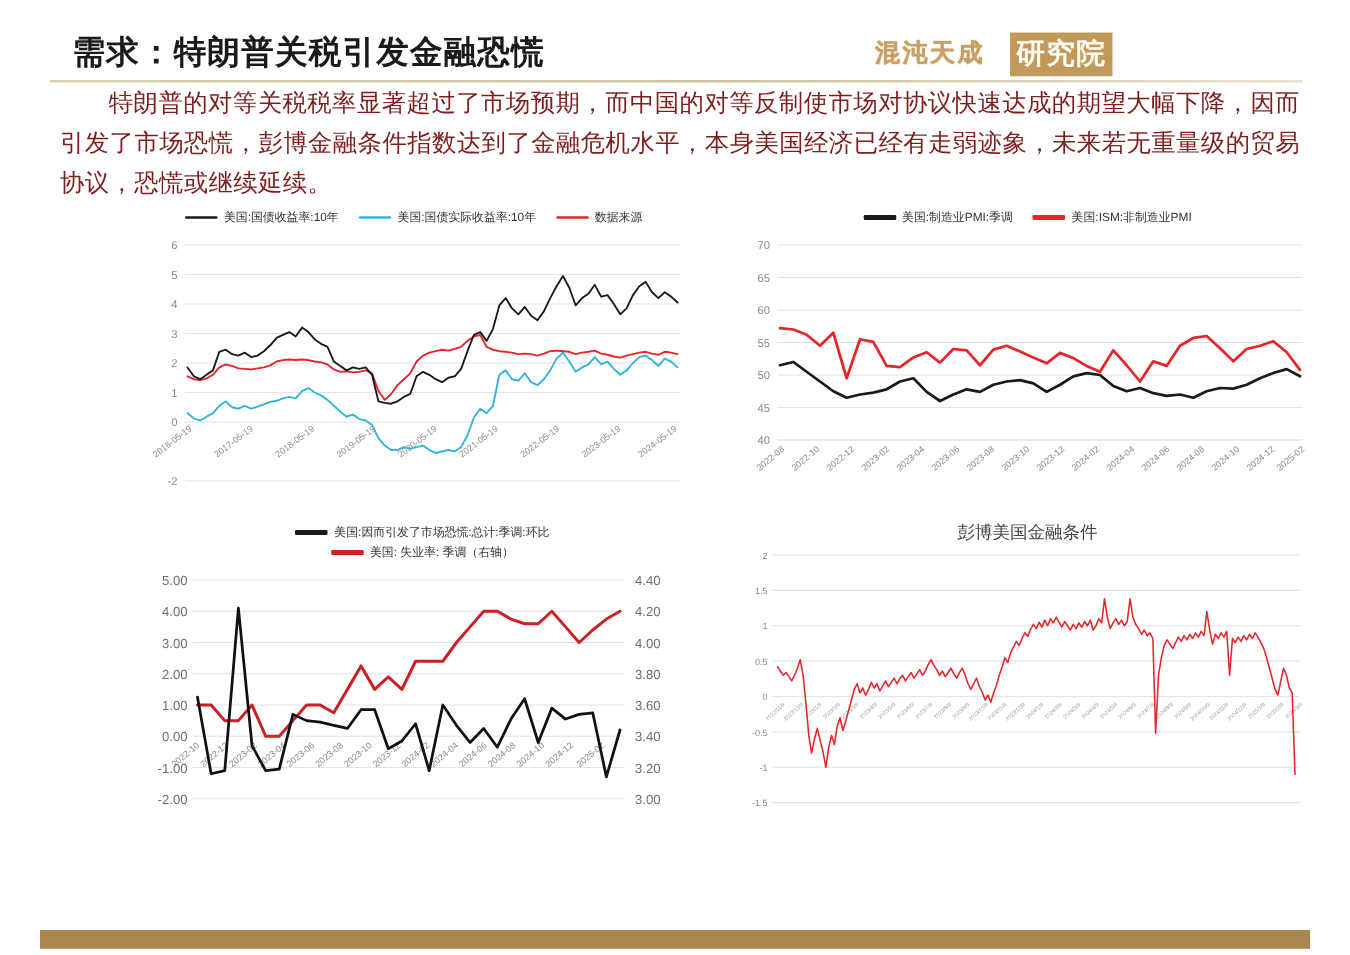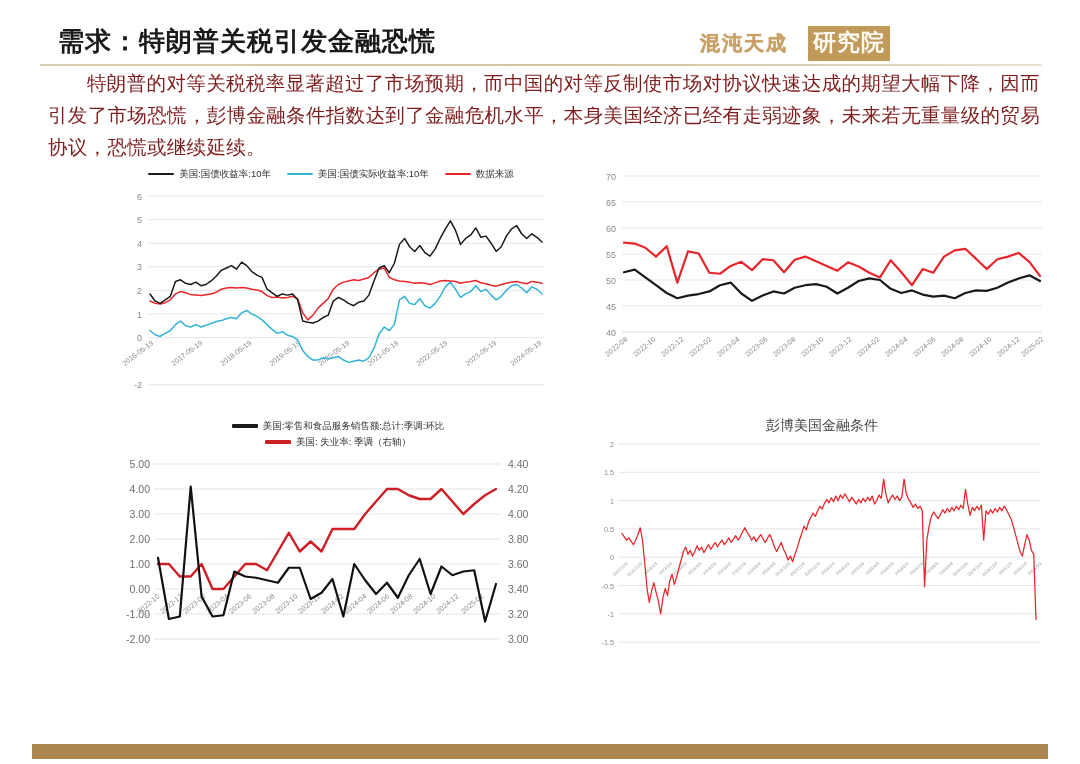--- a/index.html
+++ b/index.html
@@ -136,20 +136,30 @@
       </g>
       <g>
         <path class="ser" id="yld-real" stroke="#32b4d8" stroke-width="1.5" d="M38.00 146.52 L43.09 150.77 L48.18 152.42 L53.27 149.35 L58.36 146.52 L63.45 140.62 L68.55 137.08 L73.64 141.80 L78.73 142.98 L83.82 140.62 L88.91 142.98 L94.00 141.33 L99.09 139.44 L104.18 137.55 L109.27 136.61 L114.36 134.72 L119.45 133.54 L124.55 134.72 L129.64 128.82 L134.73 126.46 L139.82 130.00 L144.91 132.36 L150.00 135.90 L155.09 140.62 L160.18 145.34 L165.27 149.35 L170.36 147.70 L175.45 151.24 L180.55 152.42 L185.64 155.96 L190.73 166.58 L195.82 172.48 L200.91 176.02 L206.00 176.02 L211.09 173.66 L216.18 174.84 L221.27 173.66 L226.36 172.48 L231.45 176.02 L236.55 178.38 L241.64 177.20 L246.73 176.02 L251.82 177.20 L256.91 173.66 L262.00 164.22 L267.09 150.06 L272.18 142.98 L277.27 146.52 L282.36 140.62 L287.45 115.84 L292.55 112.30 L297.64 119.38 L302.73 120.56 L307.82 114.66 L312.91 121.74 L318.00 124.10 L323.09 119.38 L328.18 112.30 L333.27 102.86 L338.36 98.14 L343.45 105.22 L348.55 113.48 L353.64 109.94 L358.73 107.58 L363.82 101.68 L368.91 107.58 L374.00 105.22 L379.09 111.12 L384.18 115.84 L389.27 112.30 L394.36 106.40 L399.45 101.68 L404.55 100.50 L409.64 104.04 L414.73 108.76 L419.82 102.86 L424.91 105.22 L430.00 109.94"></path>
         <path class="ser" id="yld-infl" stroke="#e8252a" stroke-width="1.5" d="M38.00 117.02 L43.09 119.38 L48.18 120.09 L53.27 118.67 L58.36 115.84 L63.45 109.94 L68.55 107.58 L73.64 108.76 L78.73 110.65 L83.82 111.12 L88.91 111.59 L94.00 110.65 L99.09 109.94 L104.18 108.29 L109.27 105.22 L114.36 104.04 L119.45 103.57 L124.55 104.04 L129.64 103.57 L134.73 104.04 L139.82 105.22 L144.91 105.93 L150.00 107.58 L155.09 111.59 L160.18 113.48 L165.27 113.01 L170.36 113.95 L175.45 113.48 L180.55 112.30 L185.64 114.66 L190.73 128.82 L195.82 135.90 L200.91 131.18 L206.00 124.10 L211.09 119.38 L216.18 114.66 L221.27 105.22 L226.36 100.50 L231.45 98.14 L236.55 96.96 L241.64 95.78 L246.73 96.49 L251.82 95.07 L256.91 93.42 L262.00 88.70 L267.09 85.16 L272.18 83.98 L277.27 93.42 L282.36 95.78 L287.45 96.96 L292.55 97.43 L297.64 98.14 L302.73 99.32 L307.82 98.85 L312.91 99.32 L318.00 100.50 L323.09 98.85 L328.18 96.96 L333.27 96.49 L338.36 96.96 L343.45 97.43 L348.55 99.32 L353.64 98.14 L358.73 97.43 L363.82 96.49 L368.91 98.85 L374.00 99.79 L379.09 101.21 L384.18 102.15 L389.27 100.50 L394.36 99.32 L399.45 98.14 L404.55 97.43 L409.64 98.85 L414.73 99.79 L419.82 97.43 L424.91 98.14 L430.00 99.32"></path>
         <path class="ser" id="yld-nom" stroke="#1a1a1a" stroke-width="1.5" d="M38.00 109.94 L43.09 117.02 L48.18 119.38 L53.27 115.84 L58.36 112.30 L63.45 97.43 L68.55 95.78 L73.64 99.32 L78.73 100.50 L83.82 98.14 L88.91 101.68 L94.00 100.50 L99.09 96.96 L104.18 92.24 L109.27 86.34 L114.36 83.98 L119.45 81.62 L124.55 85.16 L129.64 78.08 L134.73 81.62 L139.82 87.52 L144.91 91.06 L150.00 93.42 L155.09 105.22 L160.18 108.76 L165.27 112.30 L170.36 109.94 L175.45 111.12 L180.55 109.94 L185.64 115.84 L190.73 137.08 L195.82 138.26 L200.91 138.97 L206.00 137.08 L211.09 133.54 L216.18 131.18 L221.27 117.02 L226.36 113.48 L231.45 115.84 L236.55 119.38 L241.64 121.74 L246.73 118.20 L251.82 117.02 L256.91 111.12 L262.00 96.96 L267.09 83.98 L272.18 81.62 L277.27 88.70 L282.36 79.26 L287.45 60.38 L292.55 54.48 L297.64 62.74 L302.73 67.46 L307.82 61.56 L312.91 68.64 L318.00 72.18 L323.09 65.10 L328.18 54.48 L333.27 45.04 L338.36 36.78 L343.45 46.22 L348.55 60.38 L353.64 54.48 L358.73 50.94 L363.82 43.86 L368.91 53.30 L374.00 52.12 L379.09 59.20 L384.18 67.46 L389.27 62.74 L394.36 52.12 L399.45 45.04 L404.55 41.50 L409.64 49.76 L414.73 54.48 L419.82 49.76 L424.91 53.30 L430.00 58.02"></path>
       </g>
     </svg>
   </div>
 
   <div class="chart" style="left:592px;top:164px;width:460px;height:245px;">
+    <div class="legend" style="height:20px;">
+      <span class="lg thick">
+          <i style="background:#1a1a1a"></i>
+          <span>美国:制造业PMI:季调</span>
+        </span>
+      <span class="lg thick">
+          <i style="background:#e8252a"></i>
+          <span>美国:ISM:非制造业PMI</span>
+        </span>
+    </div>
     <svg width="460" height="222" viewBox="0 0 460 222">
       <g>
         <line class="grid" x1="30" y1="12" x2="450" y2="12"></line>
         <line class="grid" x1="30" y1="38" x2="450" y2="38"></line>
         <line class="grid" x1="30" y1="64" x2="450" y2="64"></line>
         <line class="grid" x1="30" y1="90" x2="450" y2="90"></line>
         <line class="grid" x1="30" y1="116" x2="450" y2="116"></line>
         <line class="grid" x1="30" y1="142" x2="450" y2="142"></line>
         <line class="axis" x1="30" y1="168" x2="450" y2="168"></line>
       </g>
@@ -184,21 +194,21 @@
         <path class="ser" id="pmi-red" stroke="#e8252a" stroke-width="2.2" d="M32.00 78.56 L42.67 79.60 L53.33 83.76 L64.00 92.60 L74.67 82.20 L85.33 118.60 L96.00 87.40 L106.67 89.48 L117.33 108.72 L128.00 109.76 L138.67 101.96 L149.33 97.80 L160.00 106.12 L170.67 95.20 L181.33 96.24 L192.00 108.20 L202.67 95.72 L213.33 92.60 L224.00 97.28 L234.67 101.96 L245.33 106.64 L256.00 98.32 L266.67 102.48 L277.33 108.72 L288.00 113.40 L298.67 96.24 L309.33 108.20 L320.00 121.20 L330.67 105.08 L341.33 108.72 L352.00 92.60 L362.67 86.36 L373.33 84.80 L384.00 94.68 L394.67 105.08 L405.33 95.20 L416.00 92.60 L426.67 88.96 L437.33 97.80 L448.00 111.84"></path>
         <path class="ser" id="pmi-black" stroke="#1a1a1a" stroke-width="2.2" d="M32.00 108.20 L42.67 105.60 L53.33 113.40 L64.00 121.20 L74.67 129.00 L85.33 134.20 L96.00 131.60 L106.67 130.04 L117.33 127.44 L128.00 121.20 L138.67 118.60 L149.33 129.52 L160.00 136.80 L170.67 131.60 L181.33 127.44 L192.00 129.52 L202.67 123.80 L213.33 121.20 L224.00 120.16 L234.67 122.76 L245.33 129.52 L256.00 123.80 L266.67 117.04 L277.33 114.44 L288.00 116.00 L298.67 124.84 L309.33 129.00 L320.00 126.40 L330.67 130.56 L341.33 132.64 L352.00 131.60 L362.67 134.20 L373.33 129.00 L384.00 126.40 L394.67 126.92 L405.33 123.80 L416.00 118.60 L426.67 114.44 L437.33 111.32 L448.00 117.04"></path>
       </g>
     </svg>
   </div>
 
   <div class="chart" style="left:112px;top:414px;width:452px;height:262px;">
     <div class="legend" style="height:40px;flex-direction:column;gap:3px;align-items:center;justify-content:center;">
       <span class="lg thick">
           <i style="background:#1a1a1a"></i>
-          <span>美国:零售和食品服务销售额:总计:季调:环比</span>
+          <span>美国:因而引发了市场恐慌:总计:季调:环比</span>
         </span>
       <span class="lg thick">
           <i style="background:#cc1f26"></i>
           <span>美国: 失业率: 季调（右轴）</span>
         </span>
     </div>
     <svg width="452" height="218" viewBox="0 0 452 218">
       <g>
         <line class="grid" x1="42" y1="10" x2="388" y2="10"></line>
         <line class="grid" x1="42" y1="35" x2="388" y2="35"></line>

